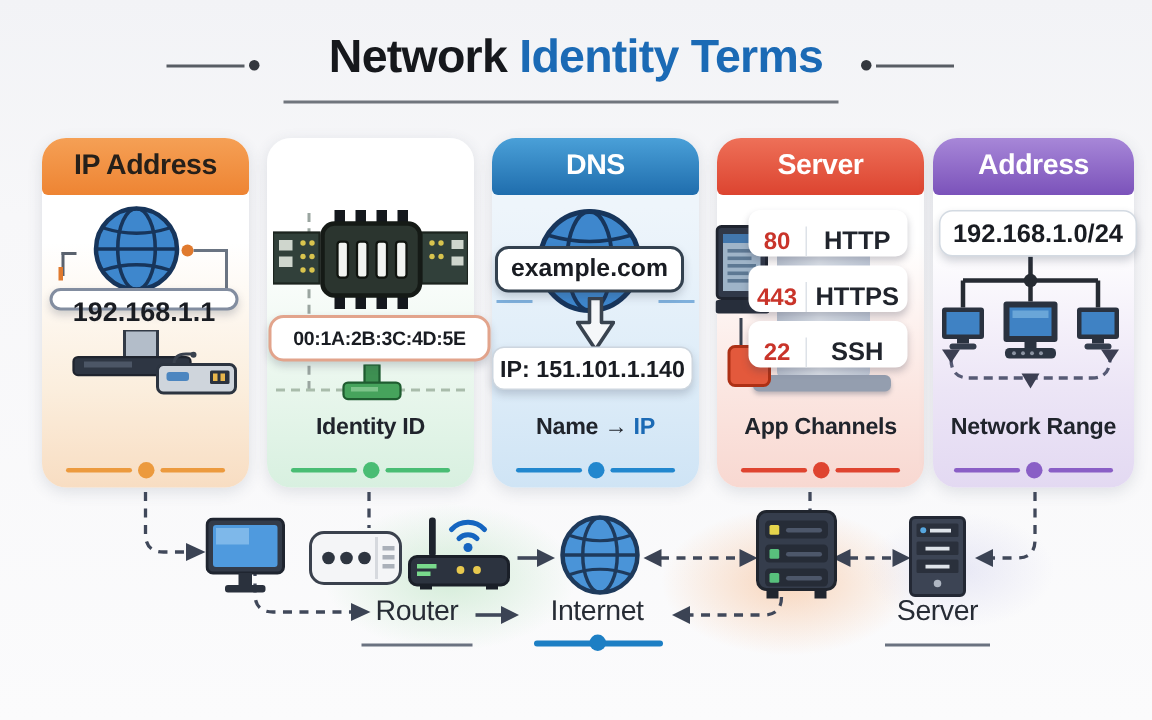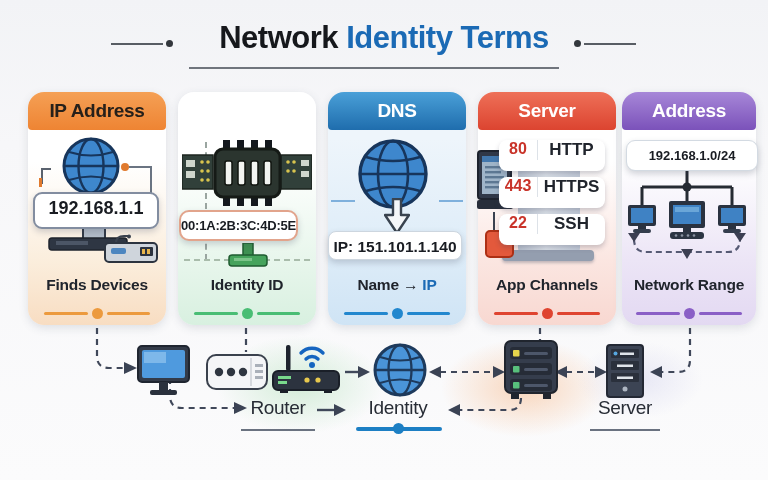--- a/index.html
+++ b/index.html
@@ -48,33 +48,33 @@
   .f-dot{width:11px;height:11px;border-radius:50%;margin:0 4px;}
   .card-1 .f-line,.card-1 .f-dot{background:#ec9a3e;}
   .card-2 .f-line,.card-2 .f-dot{background:#49bd74;}
   .card-3 .f-line,.card-3 .f-dot{background:#2287ce;}
   .card-4 .f-line,.card-4 .f-dot{background:#df4430;}
   .card-5 .f-line,.card-5 .f-dot{background:#8a5fc6;}
 
   .vbox{position:absolute;background:#fff;font-weight:800;color:#191c22;text-align:center;
     box-shadow:0 3px 6px rgba(50,60,80,.22);}
   
-  .ip-box{left:5px;top:100px;width:126px;height:37px;line-height:28px;font-size:18px;
+  .ip-box{left:5px;top:100px;width:126px;height:15px;line-height:28px;font-size:18px;
     border:2px solid #828da0;border-radius:9px;z-index:3;}
   .c1-globe{position:absolute;left:29px;top:44px;width:68px;height:62px;z-index:1;}
   .c1-stand{position:absolute;left:18px;top:128px;width:94px;height:32px;z-index:2;}
   .c1-printer{position:absolute;left:76px;top:142px;width:56px;height:30px;z-index:4;}
   .c1-conn-r{position:absolute;left:101px;top:74px;width:23px;height:28px;border-top:2px solid #6a7482;
     border-right:2px solid #6a7482;z-index:1;}
   .c1-conn-r::before{content:"";position:absolute;left:-8px;top:-5px;width:8px;height:8px;border-radius:50%;background:#e07a2e;}
   .c1-conn-l{position:absolute;left:13px;top:76px;width:10px;height:16px;border-left:2px solid #5a626e;border-top:2px solid #5a626e;}
   .c1-conn-l::after{content:"";position:absolute;left:-4px;top:8px;width:3px;height:9px;background:#e07a2e;}
   
   .c2-chip{position:absolute;left:4px;top:48px;width:130px;height:66px;z-index:2;}
-  .mac-box{left:1px;top:118px;width:119px;height:31px;line-height:28px;font-size:13px;letter-spacing:-.2px;
+  .mac-box{left:1px;top:118px;width:148px;height:31px;line-height:28px;font-size:13px;letter-spacing:-.2px;
     border:2px solid #e2a48c;border-radius:10px;z-index:3;}
   .c2-pedestal{position:absolute;left:50px;top:151px;width:40px;height:26px;z-index:2;}
   .c2-dash-h{position:absolute;left:6px;top:167px;width:126px;border-top:2px dashed #a9bcab;z-index:1;}
   .c2-dash-v{position:absolute;left:27px;top:50px;height:118px;border-left:2px dashed #9aa5a0;z-index:1;}
   
   .c3-globe{position:absolute;left:27px;top:46px;width:76px;height:72px;z-index:1;}
   .dns-domain-box{left:2px;top:72px;width:126px;height:31px;line-height:27px;font-size:16.5px;
     border:2.5px solid #33414f;border-radius:9px;z-index:3;}
   .c3-arrow{position:absolute;left:56px;top:106px;width:26px;height:36px;z-index:2;}
   .dns-ip-box{left:0px;top:139px;width:134px;height:29px;line-height:29px;font-size:15.5px;
@@ -82,30 +82,30 @@
   .c3-side{position:absolute;top:108px;width:24px;height:2px;background:#7fb0dc;}
   .c3-side.l{left:3px;} .c3-side.r{left:111px;}
   .dns-caption .blue{color:#1b6ab5;}
   
   .c4-monitor{position:absolute;left:-1px;top:58px;width:36px;height:66px;z-index:1;}
   .c4-pillar{position:absolute;left:40px;top:62px;width:62px;height:98px;z-index:0;
     background:linear-gradient(90deg,#b9c2d0,#dde3eb 45%,#c3ccda);border-radius:4px;}
   .c4-pillar-base{position:absolute;left:24px;top:158px;width:92px;height:11px;z-index:1;
     background:#949eaf;border-radius:4px;box-shadow:0 2px 3px rgba(80,90,110,.35);}
   .port-row{position:absolute;left:21px;width:106px;height:31px;background:#fff;border-radius:8px;
-    box-shadow:0 3px 5px rgba(60,60,80,.25);display:flex;align-items:flex-start;z-index:3;}
+    box-shadow:0 3px 5px rgba(60,60,80,.25);display:flex;align-items:flex-end;z-index:3;}
   .port-row .num{width:38px;text-align:center;font-size:16px;font-weight:800;color:#c9342a;}
   .port-row .sep{width:1px;height:20px;background:#dde2e8;}
   .port-row .svc{flex:1;text-align:center;font-size:17px;font-weight:800;color:#20242c;}
   .pr-0{top:48px;} .pr-1{top:85px;} .pr-2{top:122px;}
   .c4-redbox{position:absolute;left:7px;top:138px;width:29px;height:28px;background:#e3593c;
     border:2px solid #ad3015;border-radius:5px;z-index:2;}
   .c4-wire{position:absolute;left:15px;top:120px;width:10px;height:20px;border-left:2px solid #3a4250;border-bottom:2px solid #3a4250;z-index:1;}
   
-  .subnet-box{left:4px;top:48px;width:132px;height:31px;line-height:29px;font-size:13px;
+  .subnet-box{left:4px;top:48px;width:132px;height:31px;line-height:29px;font-size:17px;
     border:1px solid #d3dae2;border-radius:9px;z-index:3;}
   .c5-tree{position:absolute;left:4px;top:79px;width:126px;height:100px;z-index:2;}
 
   
   .conns{position:absolute;left:0;top:326px;width:768px;height:154px;}
   .icon{position:absolute;}
   .i-monitor{left:137px;top:345px;width:53px;height:52px;}
   .i-modem{left:206px;top:354px;width:62px;height:36px;}
   .i-router{left:272px;top:338px;width:68px;height:56px;}
   .i-globe{left:372px;top:342px;width:56px;height:56px;}
@@ -161,21 +161,20 @@
       <svg width="56" height="30" viewBox="0 0 56 30">
         <path d="M12 9 Q12 2 20 2 L24 2" fill="none" stroke="#39414e" stroke-width="2"></path>
         <circle cx="25" cy="2.5" r="2" fill="#39414e"></circle>
         <rect x="1" y="9" width="52" height="19" rx="4" fill="#cfd5dc" stroke="#2c3440" stroke-width="2"></rect>
         <rect x="7" y="14" width="15" height="6" rx="2" fill="#4c86c0"></rect>
         <rect x="36" y="13" width="13" height="9" rx="1" fill="#2b323e"></rect>
         <rect x="38" y="15" width="3" height="5" fill="#e8b64c"></rect>
         <rect x="43" y="15" width="3" height="5" fill="#e8b64c"></rect>
       </svg>
     </div>
-    <div class="card-caption">Finds Devices</div>
     <div class="card-footer">
       <span class="f-line"></span>
       <span class="f-dot"></span>
       <span class="f-line"></span>
     </div>
   </div>
 
   <div class="card card-2">
     <div class="c2-dash-v"></div>
     <div class="c2-dash-h"></div>
@@ -234,20 +233,21 @@
       <svg width="76" height="72" viewBox="0 0 76 72">
         <circle cx="38" cy="36" r="33" fill="#3e87cd" stroke="#17355b" stroke-width="3.4"></circle>
         <ellipse cx="38" cy="36" rx="15" ry="33" fill="none" stroke="#17355b" stroke-width="2.6"></ellipse>
         <line x1="5" y1="36" x2="71" y2="36" stroke="#17355b" stroke-width="2.6"></line>
         <path d="M11 19 Q38 27 65 19" fill="none" stroke="#17355b" stroke-width="2.4"></path>
         <path d="M11 53 Q38 45 65 53" fill="none" stroke="#17355b" stroke-width="2.4"></path>
       </svg>
     </div>
     <div class="c3-side l"></div>
     <div class="c3-side r"></div>
+    <div class="vbox dns-domain-box">example.com</div>
     <div class="c3-arrow">
       <svg width="26" height="36" viewBox="0 0 26 36">
         <path d="M9 1 H17 V17 H25 L13 35 L1 17 H9 Z" fill="#f5f7f9" stroke="#39434f" stroke-width="2.4" stroke-linejoin="round"></path>
       </svg>
     </div>
     <div class="vbox dns-ip-box">IP: 151.101.1.140</div>
     <div class="card-caption dns-caption">
       <span>Name</span>
       <span>→</span>
       <span class="blue">IP</span>
@@ -446,19 +446,19 @@
       <rect x="5" y="17" width="28" height="9" rx="1" fill="#2a303c"></rect>
       <rect x="11" y="20.5" width="16" height="2.5" fill="#dfe4ea"></rect>
       <rect x="5" y="29" width="28" height="9" rx="1" fill="#2a303c"></rect>
       <rect x="11" y="32.5" width="16" height="2.5" fill="#dfe4ea"></rect>
       <circle cx="19" cy="45" r="2.5" fill="#aeb6c2"></circle>
     </svg>
   </div>
 
   <div class="b-label lbl-router">Router</div>
   <div class="ul ul-router"></div>
-  <div class="b-label lbl-internet">Identity</div>
+  <div class="b-label lbl-internet">Internet</div>
   <div class="ul-internet ul"></div>
   <div class="internet-dot"></div>
   <div class="b-label lbl-server">Server</div>
   <div class="ul ul-server"></div>
 
 </div>
 
 </body></html>

